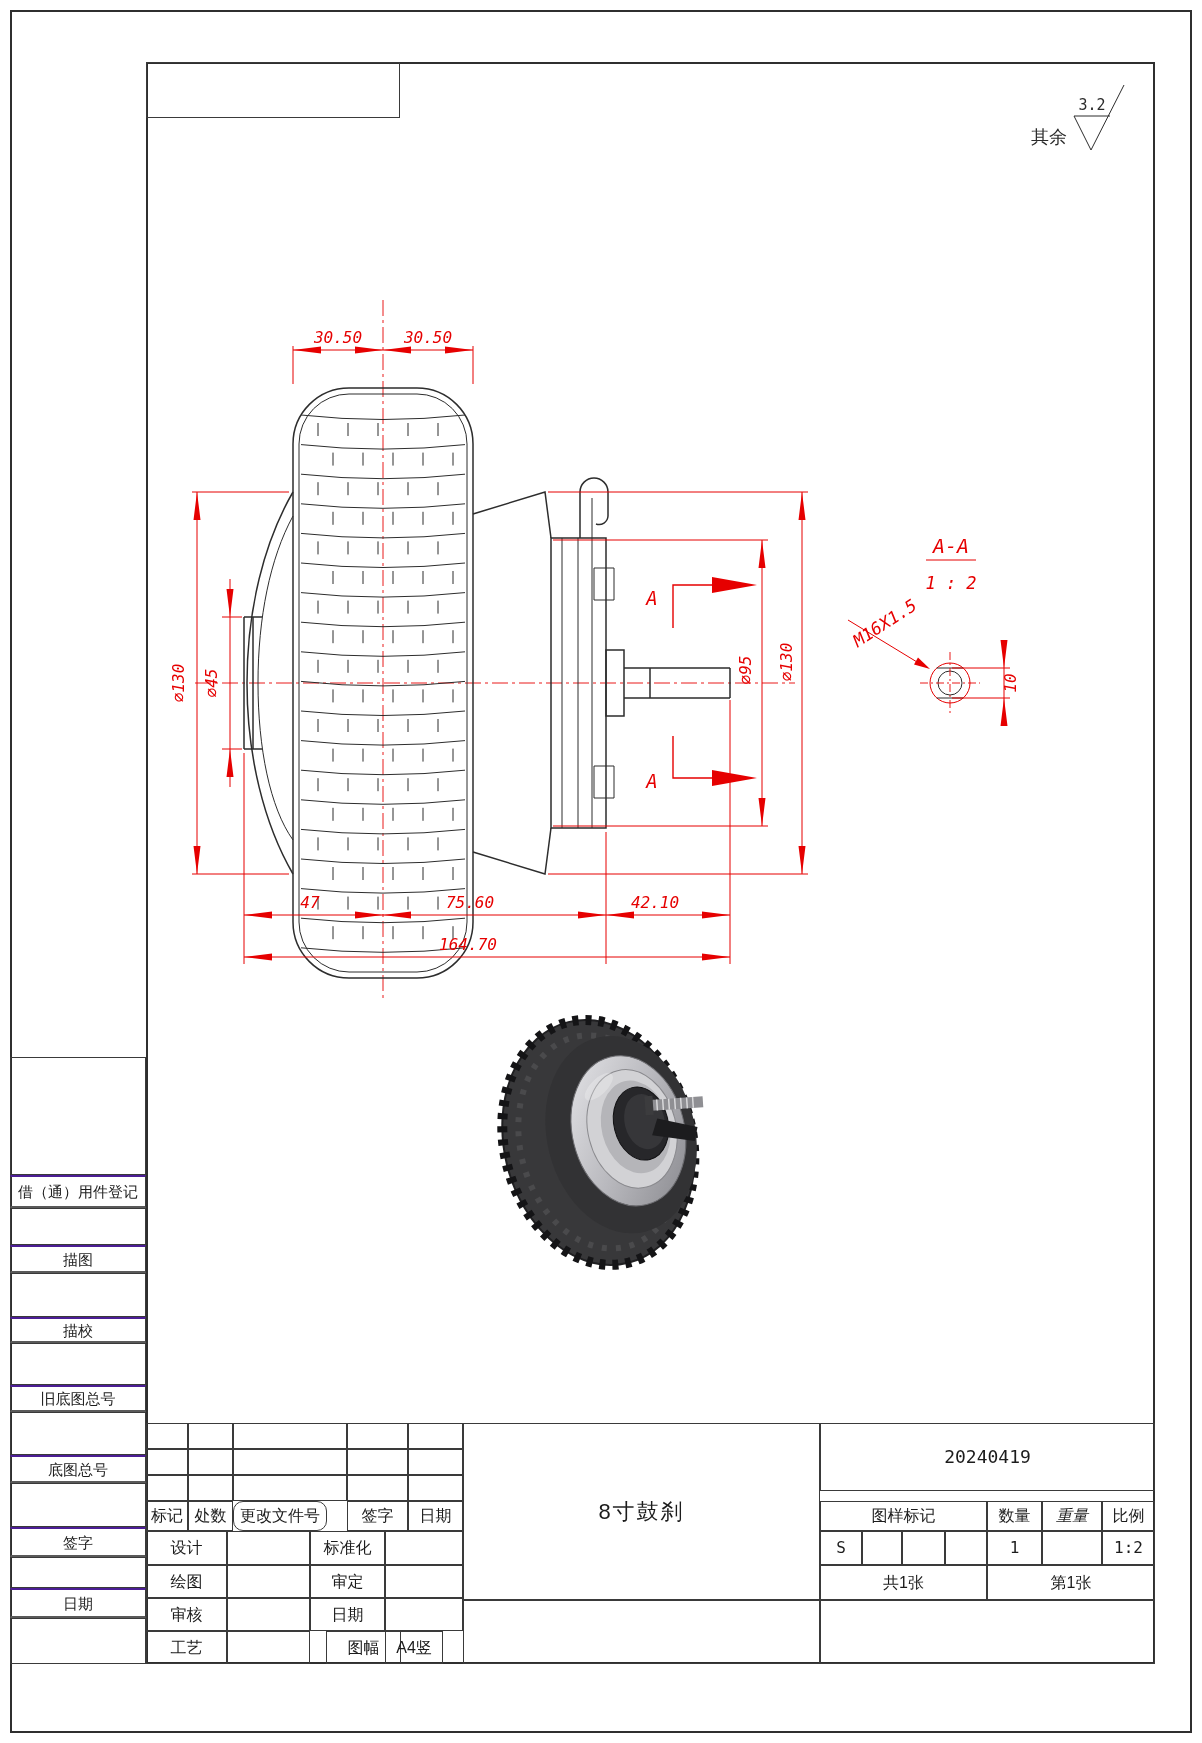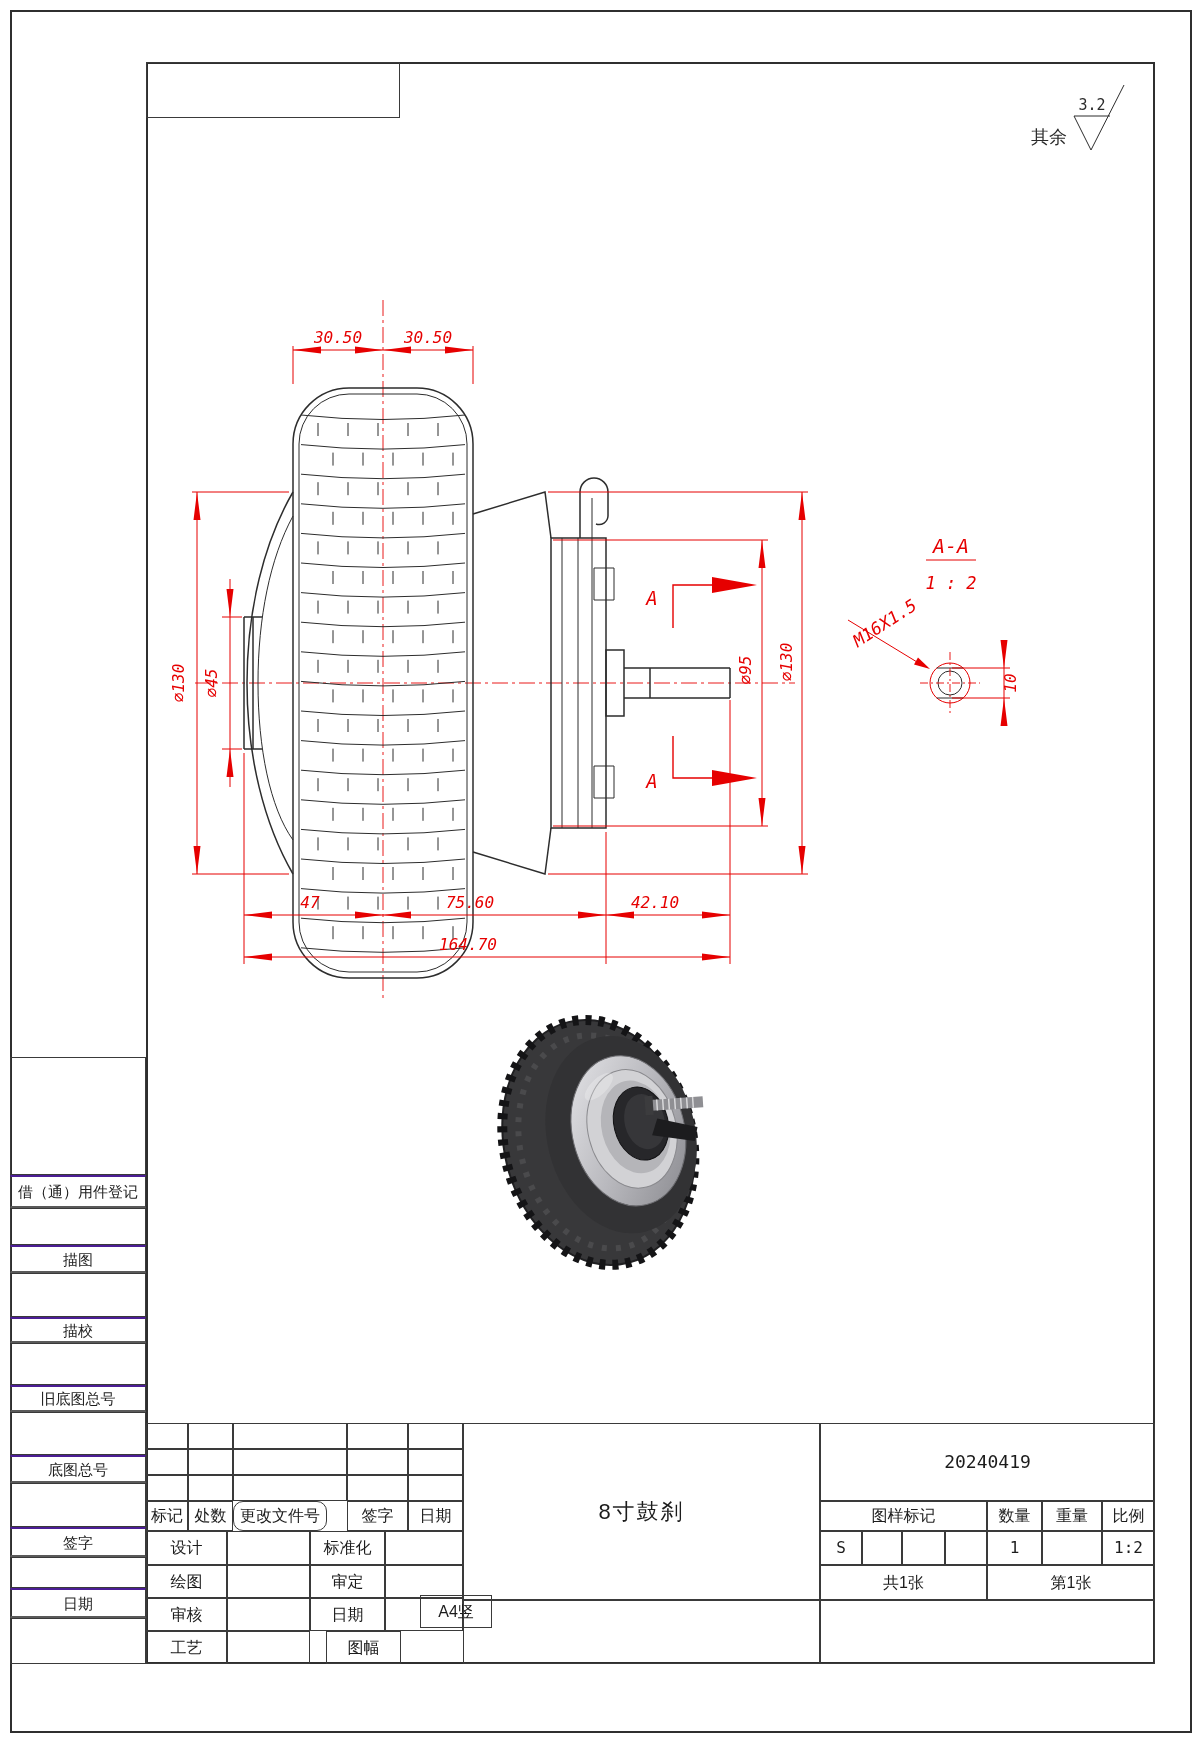--- a/index.html
+++ b/index.html
@@ -128,39 +128,39 @@
       <span></span>
     </div>
 
   <div class="cell" style="left:146px;top:1631px;width:81px;height:33px;">
       <span>工艺</span>
     </div>
   <div class="cell" style="left:227px;top:1631px;width:83px;height:33px;"></div>
   <div class="cell" style="left:310px;top:1631px;width:75px;height:33px;margin-left:16px;">
       <span>图幅</span>
     </div>
-  <div class="cell" style="left:385px;top:1595px;width:72px;height:33px;margin-left:35px;">
+  <div class="cell" style="left:385px;top:1631px;width:58px;height:33px;">
       <span>A4竖</span>
     </div>
 
   <div class="cell big" style="left:463px;top:1423px;width:357px;height:177px;">
       <span>8寸鼓刹</span>
     </div>
   <div class="cell" style="left:463px;top:1600px;width:357px;height:64px;"></div>
 
-  <div class="cell mono" style="left:820px;top:1423px;width:335px;height:78px;font-size:18px;">
+  <div class="cell mono" style="left:820px;top:1423px;width:335px;height:68px;font-size:18px;">
       <span>20240419</span>
     </div>
   <div class="cell" style="left:820px;top:1501px;width:167px;height:30px;">
       <span>图样标记</span>
     </div>
   <div class="cell" style="left:987px;top:1501px;width:55px;height:30px;">
       <span>数量</span>
     </div>
-  <div class="cell" style="left:1042px;top:1501px;width:60px;height:30px;">
+  <div class="cell" style="left:1042px;top:1501px;width:60px;height:30px;font-style:italic;">
       <span>重量</span>
     </div>
   <div class="cell" style="left:1102px;top:1501px;width:53px;height:30px;">
       <span>比例</span>
     </div>
 
   <div class="cell mono" style="left:820px;top:1531px;width:42px;height:34px;">
       <span>S</span>
     </div>
   <div class="cell" style="left:862px;top:1531px;width:40px;height:34px;"></div>

